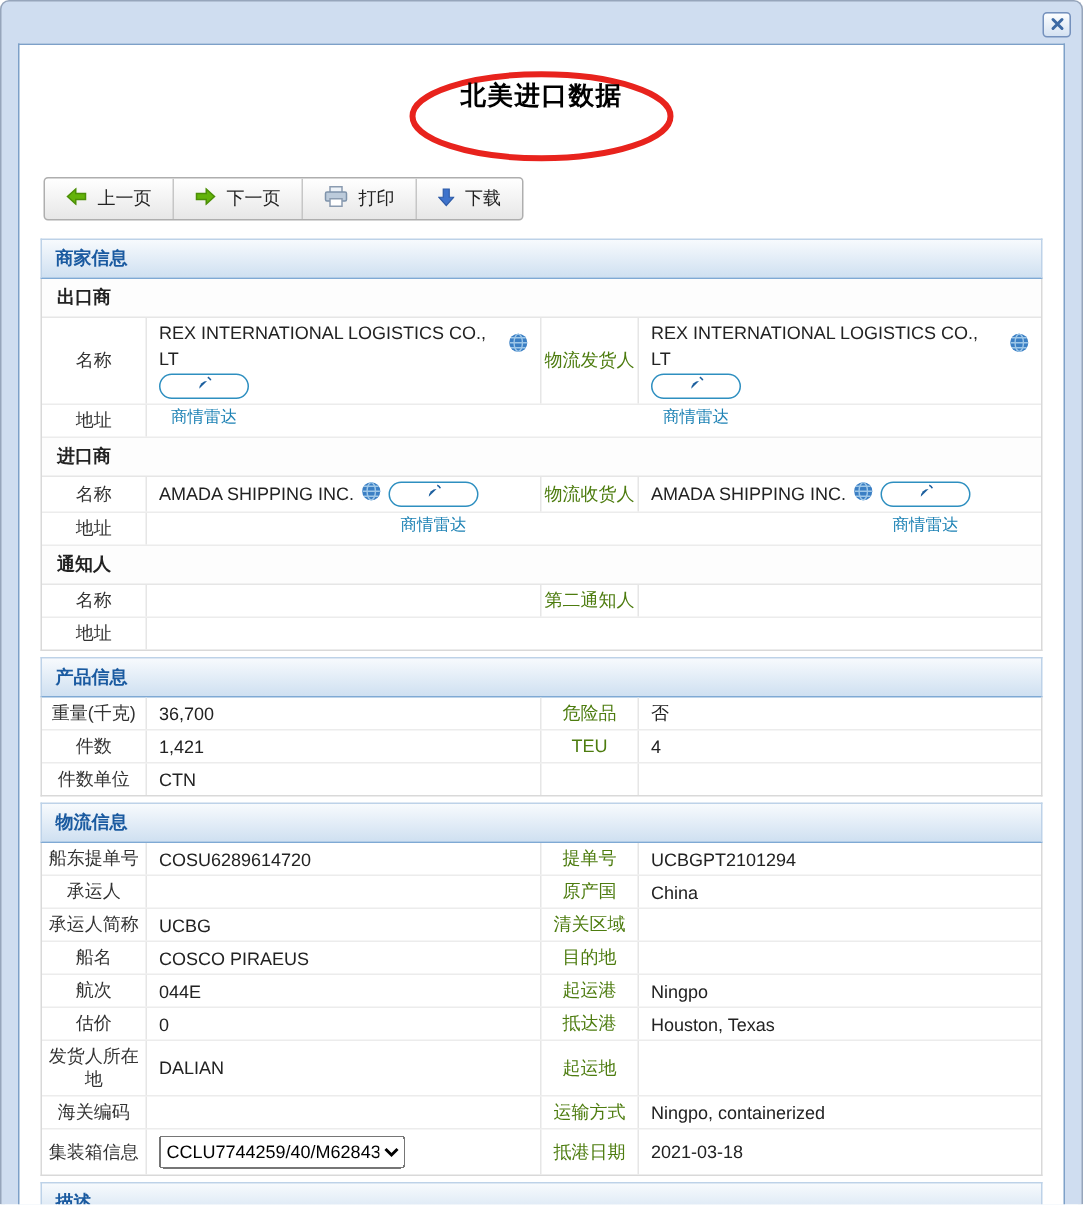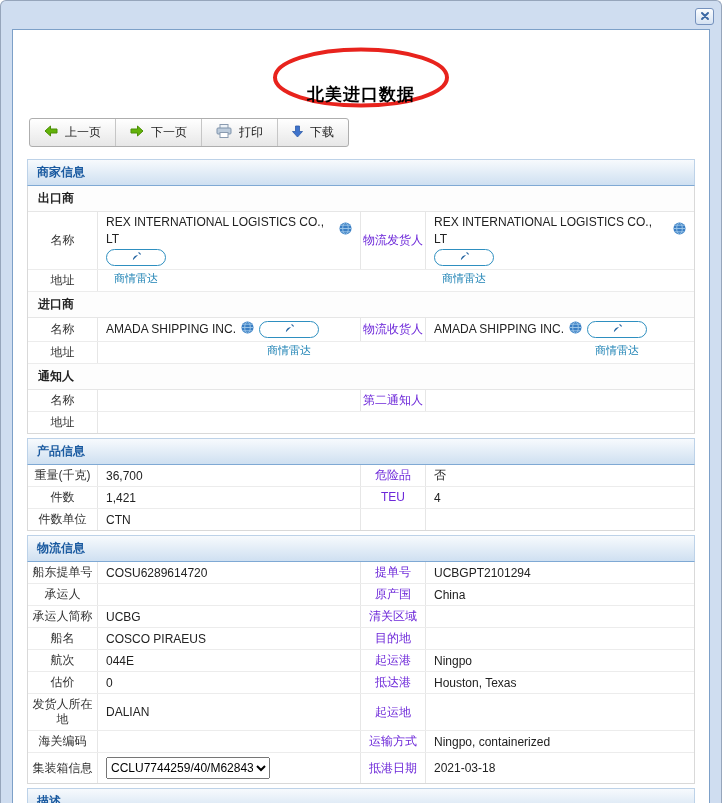--- a/index.html
+++ b/index.html
@@ -1,36 +1,36 @@
 <!DOCTYPE html>
 <html><head>
 <meta charset="utf-8">
 <style>
   html,body{margin:0;padding:0;background:#fff;}
   body{width:722px;height:803px;position:relative;font-family:"Liberation Sans","DejaVu Sans",sans-serif;font-size:12px;color:#222;overflow:hidden;}
   .dialog{position:absolute;inset:0;background:#cfddf0;border:1px solid #96a5bb;border-bottom:none;border-radius:6px 6px 0 0;box-sizing:border-box;}
   .titlebar{height:28px;position:relative;}
   .close-btn{position:absolute;top:7px;right:7px;width:19px;height:17px;border:1px solid #7591bd;border-radius:3px;background:linear-gradient(#fdfeff,#d5e2f2);display:flex;align-items:center;justify-content:center;cursor:pointer;box-sizing:border-box;}
   .panel{position:absolute;left:11px;right:11px;top:28px;bottom:0;background:#fff;border:1px solid #7da0c8;border-bottom:none;box-sizing:border-box;padding:0 14px;overflow:hidden;}
-  .title-wrap{position:relative;margin-top:22px;height:54px;display:flex;align-items:flex-end;justify-content:center;}
+  .title-wrap{position:relative;margin-top:22px;height:54px;display:flex;align-items:flex-start;justify-content:center;}
   .page-title{font-size:17px;font-weight:bold;color:#000;letter-spacing:1px;position:relative;z-index:2;}
   .red-ellipse{position:absolute;left:50%;top:50%;transform:translate(-50%,-50%);z-index:1;}
   .toolbar{display:inline-flex;margin-top:12px;margin-left:2px;border:1px solid #aeaeae;border-radius:3px;background:linear-gradient(#ffffff,#e7e7e7);overflow:hidden;}
   .tb-btn{display:flex;align-items:center;gap:7px;padding:5px 14px;border-right:1px solid #c6c6c6;color:#222;cursor:pointer;white-space:nowrap;justify-content:center;}
   .tb-btn:last-child{border-right:none;}
   .section{margin-top:4px;}
   .section.first{margin-top:12px;}
   .sec-header{background:linear-gradient(#f7fafd,#cfe0f1);border:1px solid #bdd2e8;border-bottom:1px solid #7fa9d4;color:#1a5aa0;font-weight:bold;padding:4px 9px;}
   .sec-body{border:1px solid #d9d9d9;border-top:none;}
   .subheader{font-weight:bold;color:#222;padding:4px 10px;border-bottom:1px solid #e6e6e6;background:#fdfdfd;}
   .row{display:flex;align-items:stretch;border-bottom:1px solid #ececec;min-height:21px;}
   .row:last-child{border-bottom:none;}
   .lb{width:70px;min-width:70px;display:flex;align-items:center;justify-content:center;text-align:center;color:#333;border-right:1px solid #e6e6e6;padding:3px 2px;box-sizing:border-box;line-height:1.25;}
   .v1{width:263px;min-width:263px;display:flex;flex-direction:column;justify-content:center;padding:2px 8px;border-right:1px solid #e6e6e6;box-sizing:border-box;}
-  .lb2{width:65px;min-width:65px;display:flex;align-items:center;justify-content:center;text-align:center;color:#6d28d9;border-right:1px solid #e6e6e6;padding:3px 2px;box-sizing:border-box;line-height:1.25;}
+  .lb2{width:65px;min-width:65px;display:flex;align-items:center;justify-content:center;text-align:center;color:#4d7c0f;border-right:1px solid #e6e6e6;padding:3px 2px;box-sizing:border-box;line-height:1.25;}
   .v2{flex:1;display:flex;flex-direction:column;justify-content:center;padding:2px 8px;min-width:0;}
   .vfull{flex:1;display:flex;flex-direction:column;justify-content:center;padding:2px 8px;min-width:0;}
   .company-line{display:flex;align-items:center;gap:5px;line-height:17px;flex-wrap:nowrap;}
   .radar-pill{display:inline-flex;align-items:center;gap:3px;border:1px solid #2e8fc0;border-radius:9px;padding:0 7px;height:15px;color:#1f83b5;font-size:11px;width:fit-content;cursor:pointer;background:#fff;margin:1px 0;flex-direction:column;}
   .sel{font-family:inherit;font-size:12px;height:22px;width:164px;margin:2px 0;}
   svg{flex:none;}
 </style>
 </head>
 <body>
 

